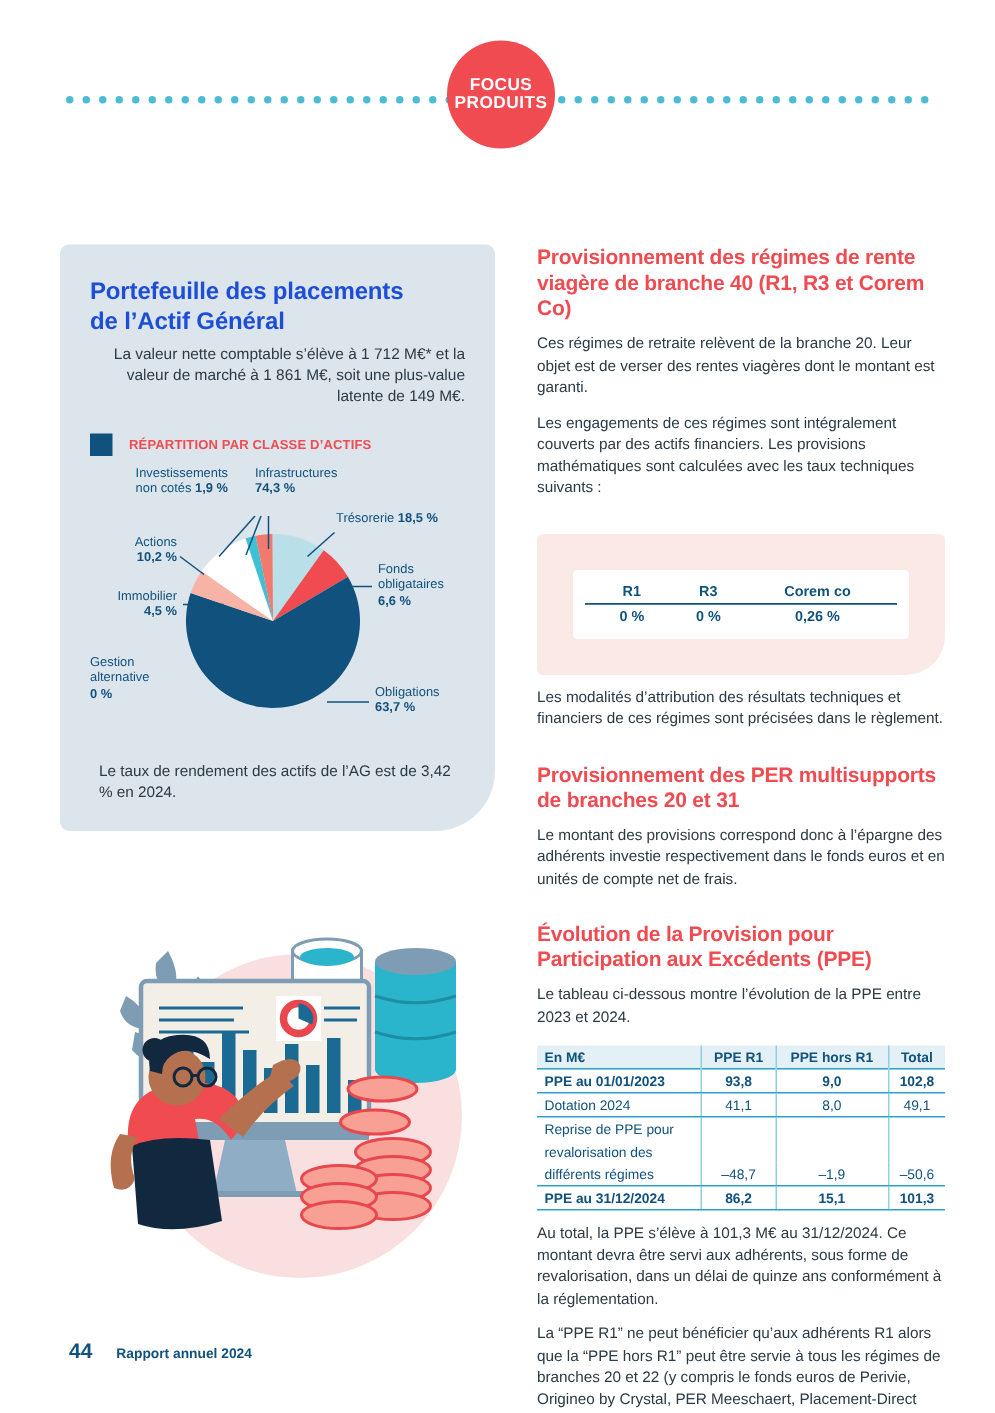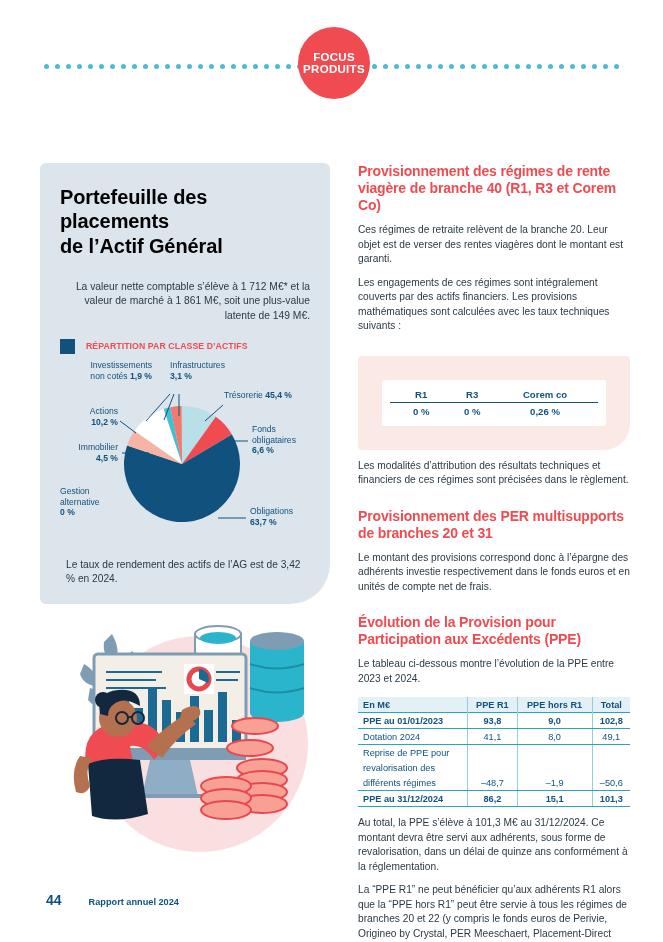--- a/index.html
+++ b/index.html
@@ -23,21 +23,21 @@
     font-weight:bold;font-size:11.5px;letter-spacing:.3px;text-align:center;
   }
 
   
   .left-col{position:absolute;left:40px;top:163px;width:290px;}
   .card{
     background:#dce4ec;border-radius:6px 6px 40px 6px;
     padding:22px 20px 18px 20px;position:relative;
   }
   .card h2{
-    margin:0 0 22px 0;color:#000000;font-size:20px;line-height:1.22;
+    margin:0 0 6px 0;color:#1d4ed8;font-size:16px;line-height:1.22;
     font-weight:bold;letter-spacing:-.1px;
   }
   .card .lede{font-size:10.3px;line-height:1.38;color:#2b3a44;margin:0;text-align:right;}
   .legend{display:flex;align-items:center;gap:11px;margin:16px 0 4px 0;}
   .legend .sw{width:15px;height:15px;background:#10527d;flex:0 0 auto;}
   .legend .txt{color:#ef4b51;font-size:8.7px;font-weight:bold;letter-spacing:.1px;}
 
   .chart-wrap{position:relative;width:250px;height:190px;margin:4px auto 0;}
   .chart-wrap svg{display:block;}
   .pie-lbl{
@@ -84,21 +84,21 @@
   .ppe thead th.n{text-align:center;}
   .ppe tbody td{border-right:1.2px solid #8fcfe0;border-bottom:1.2px solid #29a3c9;}
   .ppe tbody td:last-child{border-right:none;}
   .ppe tbody td.lab{text-align:left;}
   .ppe tbody td.n{text-align:center;}
   .ppe tr.strong td{font-weight:bold;}
   .ppe tbody tr:first-child td{border-top:1.2px solid #29a3c9;}
   .ppe td.nb{border-bottom:none;}
 
   
-  .footer{position:absolute;left:46px;bottom:34px;display:flex;align-items:baseline;gap:27px;}
+  .footer{position:absolute;left:46px;bottom:34px;display:flex;align-items:baseline;gap:16px;}
   .footer .pg{color:#10527d;font-size:14px;font-weight:bold;}
   .footer .ft{color:#10527d;font-size:9.2px;font-weight:bold;}
 </style>
 </head>
 <body>
 
 <div class="page">
 
   <div class="header">
     <div class="dotline left" id="dots-left">
@@ -202,24 +202,24 @@
             <line x1="89" y1="95" x2="62" y2="95"></line>
             <line x1="76" y1="75" x2="60" y2="63"></line>
             <line x1="158" y1="160" x2="186" y2="160"></line>
           </g>
         </svg>
 
         <div class="pie-lbl thin" style="left:-4px;top:2px;width:96px;text-align:right;">
           Investissements<br>non cotés <b>1,9 %</b>
         </div>
         <div class="pie-lbl thin" style="left:110px;top:2px;width:80px;">
-          Infrastructures<br><b>3,1 %</b>
+          Infrastructures<br><b>74,3 %</b>
         </div>
         <div class="pie-lbl thin" style="left:164px;top:32px;width:86px;">
-          Trésorerie <b>45,4 %</b>
+          Trésorerie <b>18,5 %</b>
         </div>
         <div class="pie-lbl thin" style="left:192px;top:66px;width:58px;">
           Fonds<br>obligataires<br><b>6,6 %</b>
         </div>
         <div class="pie-lbl thin" style="left:2px;top:48px;width:56px;text-align:right;">
           Actions<br><b>10,2 %</b>
         </div>
         <div class="pie-lbl thin" style="left:-6px;top:84px;width:64px;text-align:right;">
           Immobilier<br><b>4,5 %</b>
         </div>

